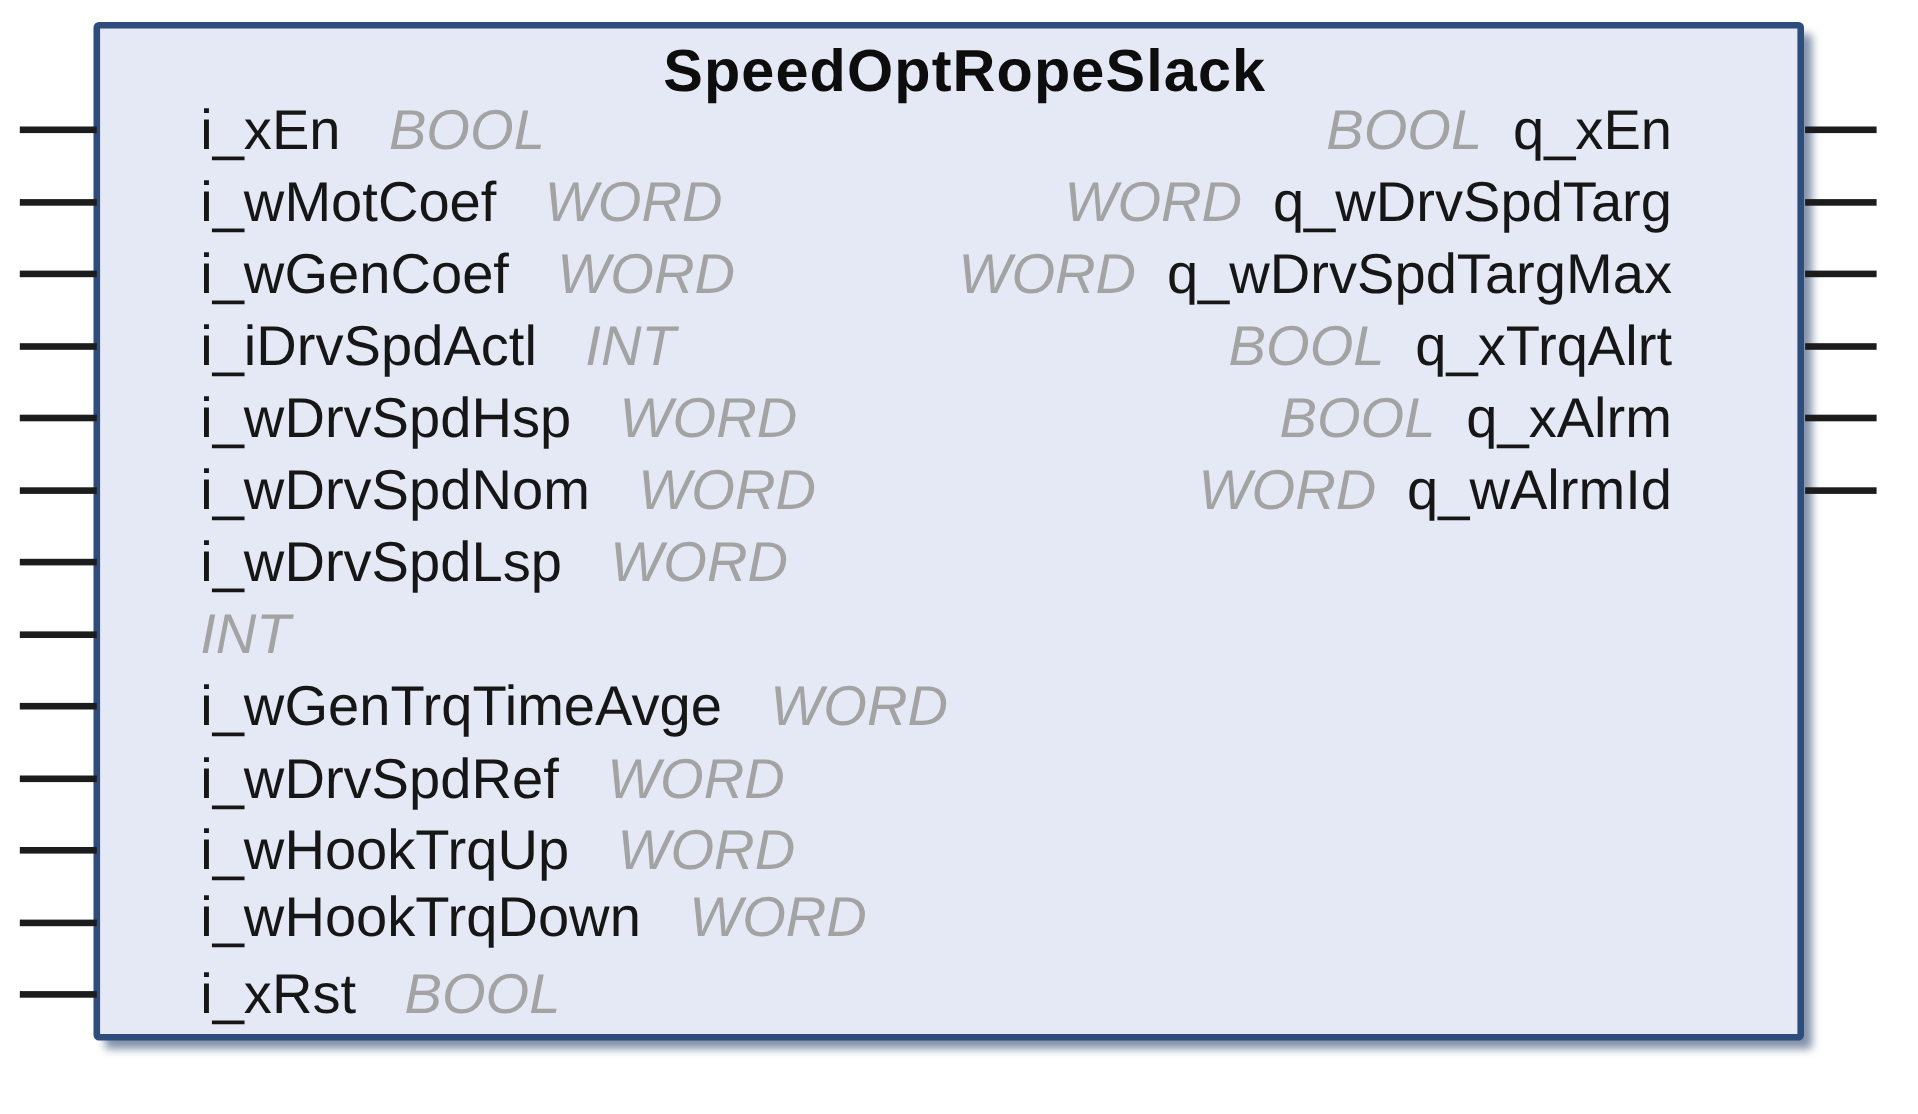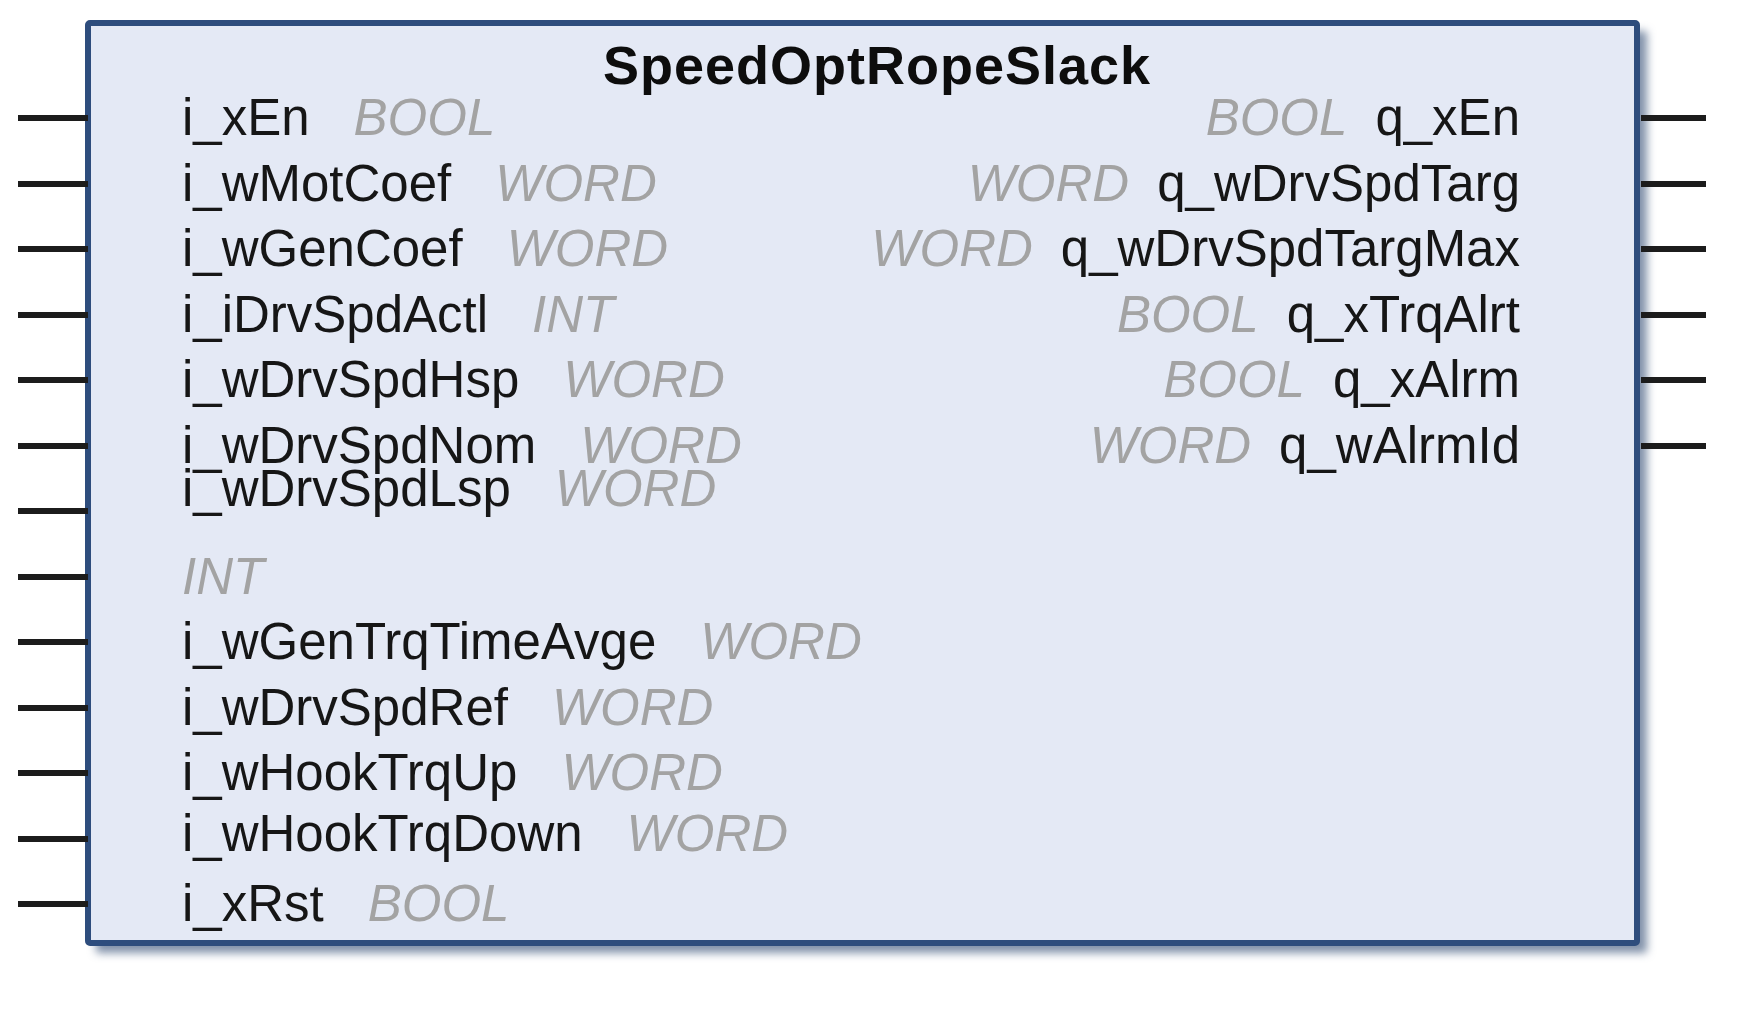--- a/index.html
+++ b/index.html
@@ -79,21 +79,21 @@
   <div class="row input-row" style="top: 326px;">
     <span class="pin-label">i_wDrvSpdHsp</span>
     <span class="pin-type">WORD</span>
   </div>
 
   <div class="row input-row" style="top: 391.5px;">
     <span class="pin-label">i_wDrvSpdNom</span>
     <span class="pin-type">WORD</span>
   </div>
 
-  <div class="row input-row" style="top: 435px;">
+  <div class="row input-row" style="top: 457px;">
     <span class="pin-label">i_wDrvSpdLsp</span>
     <span class="pin-type">WORD</span>
   </div>
 
   <div class="row input-row" style="top: 522.5px;">
     <span class="pin-type">INT</span>
   </div>
 
   <div class="row input-row" style="top: 588px;">
     <span class="pin-label">i_wGenTrqTimeAvge</span>

